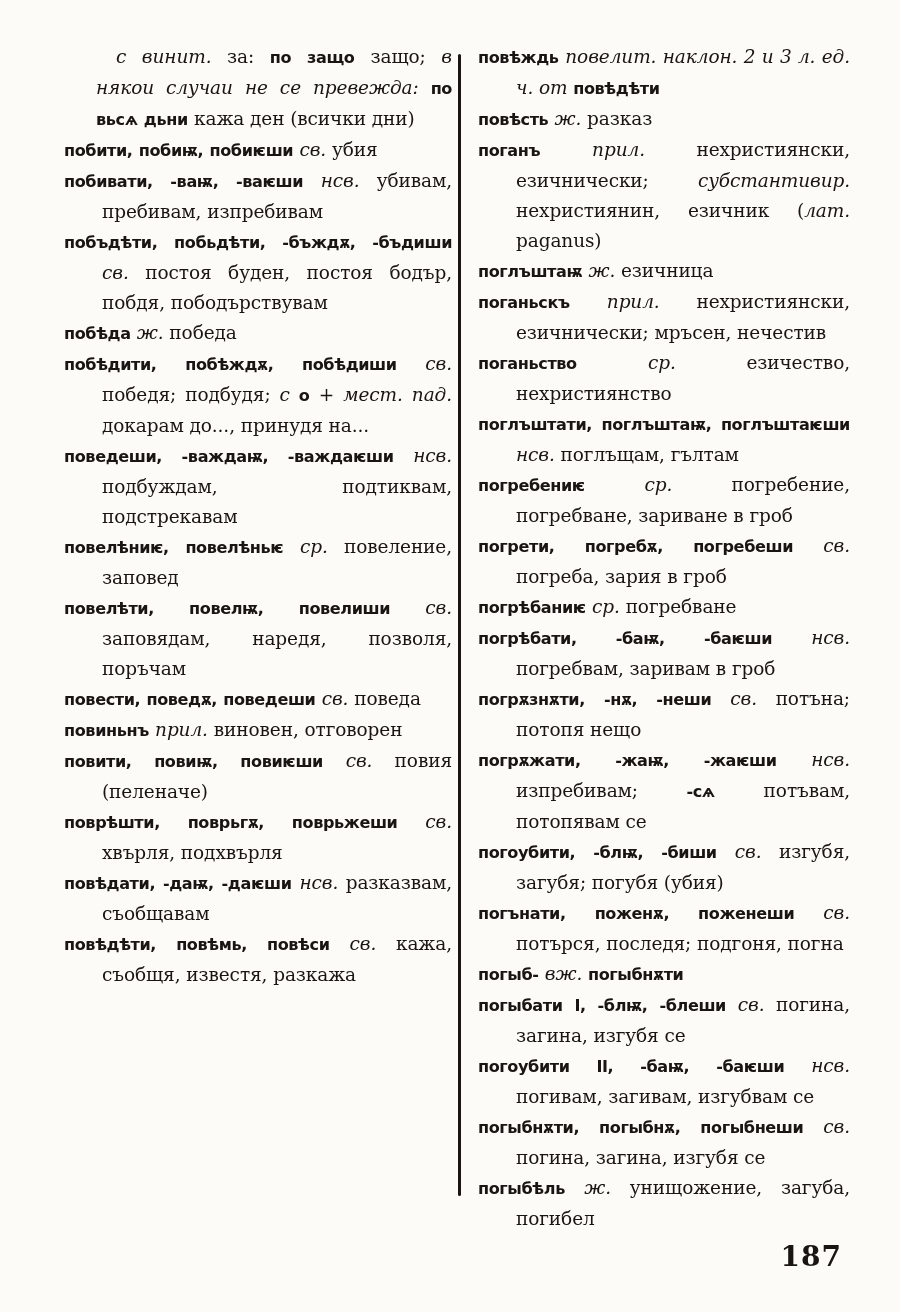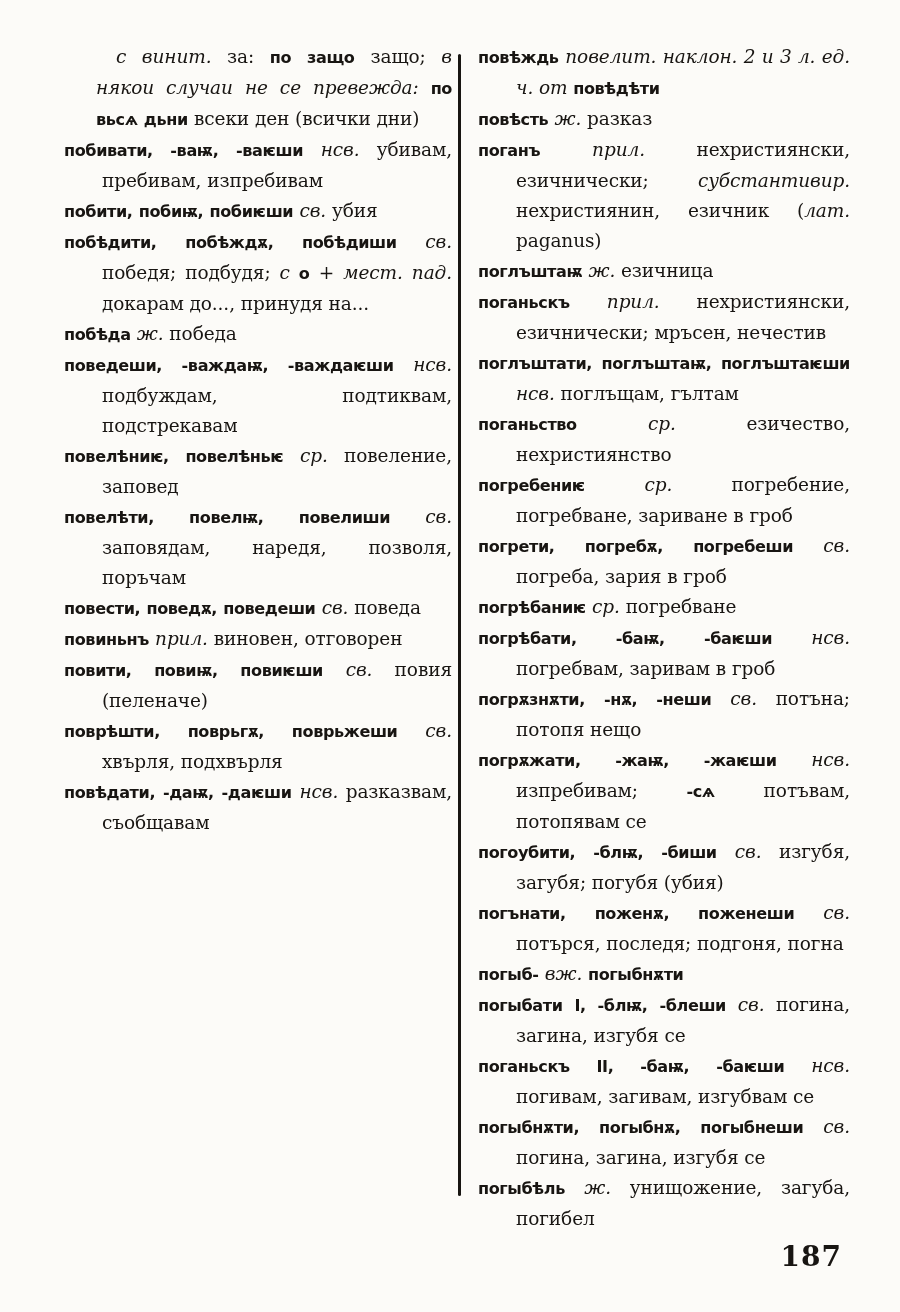--- a/index.html
+++ b/index.html
@@ -61,51 +61,53 @@
     font-weight:700;
     font-size:28px;
     letter-spacing:1px;
   }
 </style>
 </head>
 <body>
 
 <div class="page">
   <div class="column column--left">
-      <p class="entry entry--continuation"><span class="s-it">с винит. </span><span class="s-rm">за: </span><span class="s-hw">по защо </span><span class="s-rm">защо; </span><span class="s-it">в някои случаи не се превежда: </span><span class="s-hw">по вьсѧ дьни </span><span class="s-rm">всеки ден (всички дни)</span></p>
+      <p class="entry entry--continuation"><span class="s-it">с винит. </span><span class="s-rm">за: </span><span class="s-hw">по защо </span><span class="s-rm">защо; </span><span class="s-it">в някои случаи не се превежда: </span><span class="s-hw">по вьсѧ дьни </span><span class="s-rm">кажа ден (всички дни)</span></p>
+      <p class="entry"><span class="s-hw">побити, побиѭ, побиѥши </span><span class="s-it">св. </span><span class="s-rm">убия</span></p>
       <p class="entry"><span class="s-hw">побивати, -ваѭ, -ваѥши </span><span class="s-it">нсв. </span><span class="s-rm">убивам, пребивам, изпребивам</span></p>
-      <p class="entry"><span class="s-hw">побити, побиѭ, побиѥши </span><span class="s-it">св. </span><span class="s-rm">убия</span></p>
+      <p class="entry"><span class="s-hw">побъдѣти, побьдѣти, -бъждѫ, -бъдиши </span><span class="s-it">св. </span><span class="s-rm">постоя буден, постоя бодър, побдя, пободърствувам</span></p>
+      <p class="entry"><span class="s-hw">побѣда </span><span class="s-it">ж. </span><span class="s-rm">победа</span></p>
       <p class="entry"><span class="s-hw">побѣдити, побѣждѫ, побѣдиши </span><span class="s-it">св. </span><span class="s-rm">победя; подбудя; </span><span class="s-it">с </span><span class="s-hw">о </span><span class="s-rm">+ </span><span class="s-it">мест. пад. </span><span class="s-rm">докарам до..., принудя на...</span></p>
-      <p class="entry"><span class="s-hw">побѣда </span><span class="s-it">ж. </span><span class="s-rm">победа</span></p>
       <p class="entry"><span class="s-hw">поведеши, -важдаѭ, -важдаѥши </span><span class="s-it">нсв. </span><span class="s-rm">подбуждам, подтиквам, подстрекавам</span></p>
       <p class="entry"><span class="s-hw">повелѣниѥ, повелѣньѥ </span><span class="s-it">ср. </span><span class="s-rm">повеление, заповед</span></p>
       <p class="entry"><span class="s-hw">повелѣти, повелѭ, повелиши </span><span class="s-it">св. </span><span class="s-rm">заповядам, наредя, позволя, поръчам</span></p>
       <p class="entry"><span class="s-hw">повести, поведѫ, поведеши </span><span class="s-it">св. </span><span class="s-rm">поведа</span></p>
       <p class="entry"><span class="s-hw">повиньнъ </span><span class="s-it">прил. </span><span class="s-rm">виновен, отговорен</span></p>
       <p class="entry"><span class="s-hw">повити, повиѭ, повиѥши </span><span class="s-it">св. </span><span class="s-rm">повия (пеленаче)</span></p>
       <p class="entry"><span class="s-hw">поврѣшти, поврьгѫ, поврьжеши </span><span class="s-it">св. </span><span class="s-rm">хвърля, подхвърля</span></p>
       <p class="entry"><span class="s-hw">повѣдати, -даѭ, -даѥши </span><span class="s-it">нсв. </span><span class="s-rm">разказвам, съобщавам</span></p>
+      <p class="entry"><span class="s-hw">повѣдѣти, повѣмь, повѣси </span><span class="s-it">св. </span><span class="s-rm">кажа, съобщя, известя, разкажа</span></p>
     </div>
   <div class="divider"></div>
   <div class="column column--right">
       <p class="entry"><span class="s-hw">повѣждь </span><span class="s-it">повелит. наклон. 2 и 3 л. ед. ч. от </span><span class="s-hw">повѣдѣти</span></p>
       <p class="entry"><span class="s-hw">повѣсть </span><span class="s-it">ж. </span><span class="s-rm">разказ</span></p>
       <p class="entry"><span class="s-hw">поганъ </span><span class="s-it">прил. </span><span class="s-rm">нехристиянски, езичнически; </span><span class="s-it">субстантивир. </span><span class="s-rm">нехристиянин, езичник (</span><span class="s-it">лат. </span><span class="s-rm">paganus)</span></p>
       <p class="entry"><span class="s-hw">поглъштаѭ </span><span class="s-it">ж. </span><span class="s-rm">езичница</span></p>
       <p class="entry"><span class="s-hw">поганьскъ </span><span class="s-it">прил. </span><span class="s-rm">нехристиянски, езичнически; мръсен, нечестив</span></p>
+      <p class="entry"><span class="s-hw">поганьство </span><span class="s-it">ср. </span><span class="s-rm">езичество, нехристиянство</span></p>
       <p class="entry"><span class="s-hw">поглъштати, поглъштаѭ, поглъштаѥши </span><span class="s-it">нсв. </span><span class="s-rm">поглъщам, гълтам</span></p>
-      <p class="entry"><span class="s-hw">поганьство </span><span class="s-it">ср. </span><span class="s-rm">езичество, нехристиянство</span></p>
       <p class="entry"><span class="s-hw">погребениѥ </span><span class="s-it">ср. </span><span class="s-rm">погребение, погребване, зариване в гроб</span></p>
       <p class="entry"><span class="s-hw">погрети, погребѫ, погребеши </span><span class="s-it">св. </span><span class="s-rm">погреба, зария в гроб</span></p>
       <p class="entry"><span class="s-hw">погрѣбаниѥ </span><span class="s-it">ср. </span><span class="s-rm">погребване</span></p>
       <p class="entry"><span class="s-hw">погрѣбати, -баѭ, -баѥши </span><span class="s-it">нсв. </span><span class="s-rm">погребвам, заривам в гроб</span></p>
       <p class="entry"><span class="s-hw">погрѫзнѫти, -нѫ, -неши </span><span class="s-it">св. </span><span class="s-rm">потъна; потопя нещо</span></p>
       <p class="entry"><span class="s-hw">погрѫжати, -жаѭ, -жаѥши </span><span class="s-it">нсв. </span><span class="s-rm">изпребивам; </span><span class="s-hw">-сѧ </span><span class="s-rm">потъвам, потопявам се</span></p>
       <p class="entry"><span class="s-hw">погоубити, -блѭ, -биши </span><span class="s-it">св. </span><span class="s-rm">изгубя, загубя; погубя (убия)</span></p>
       <p class="entry"><span class="s-hw">погънати, поженѫ, поженеши </span><span class="s-it">св. </span><span class="s-rm">потърся, последя; подгоня, погна</span></p>
       <p class="entry"><span class="s-hw">погыб- </span><span class="s-it">вж. </span><span class="s-hw">погыбнѫти</span></p>
       <p class="entry"><span class="s-hw">погыбати I, -блѭ, -блеши </span><span class="s-it">св. </span><span class="s-rm">погина, загина, изгубя се</span></p>
-      <p class="entry"><span class="s-hw">поганьскъ II, -баѭ, -баѥши </span><span class="s-it">нсв. </span><span class="s-rm">погивам, загивам, изгубвам се</span></p>
+      <p class="entry"><span class="s-hw">погоубити II, -баѭ, -баѥши </span><span class="s-it">нсв. </span><span class="s-rm">погивам, загивам, изгубвам се</span></p>
       <p class="entry"><span class="s-hw">погыбнѫти, погыбнѫ, погыбнеши </span><span class="s-it">св. </span><span class="s-rm">погина, загина, изгубя се</span></p>
       <p class="entry"><span class="s-hw">погыбѣль </span><span class="s-it">ж. </span><span class="s-rm">унищожение, загуба, погибел</span></p>
     </div>
   <div class="page-number">187</div>
 </div>
 
 </body></html>

